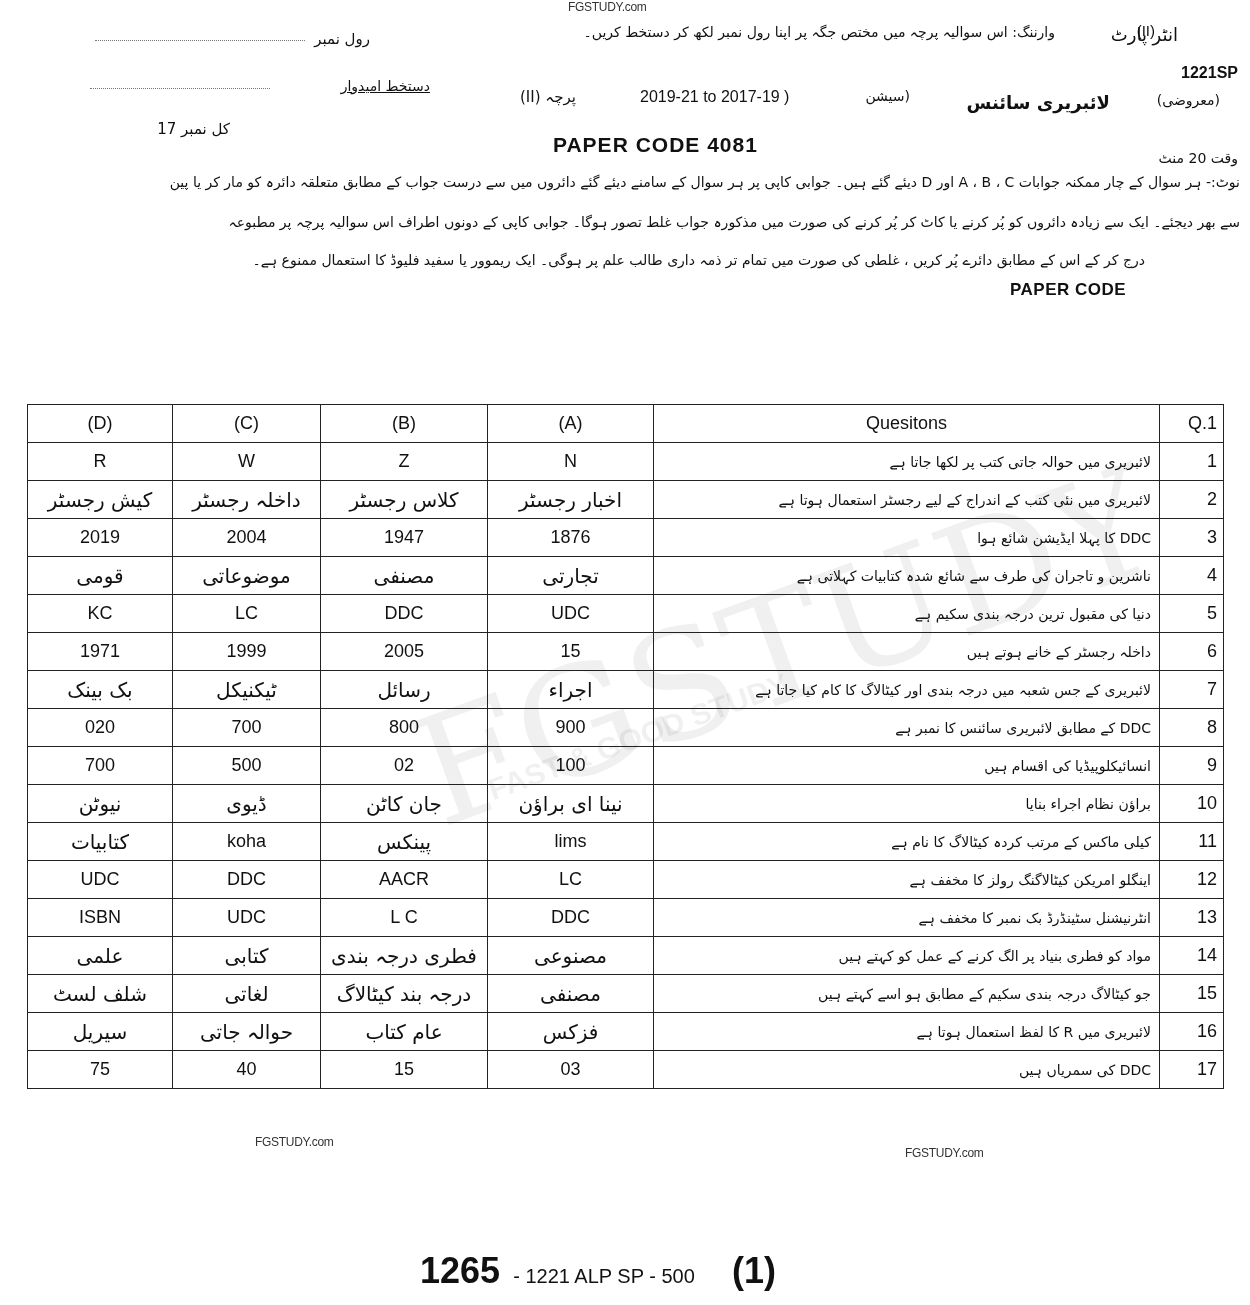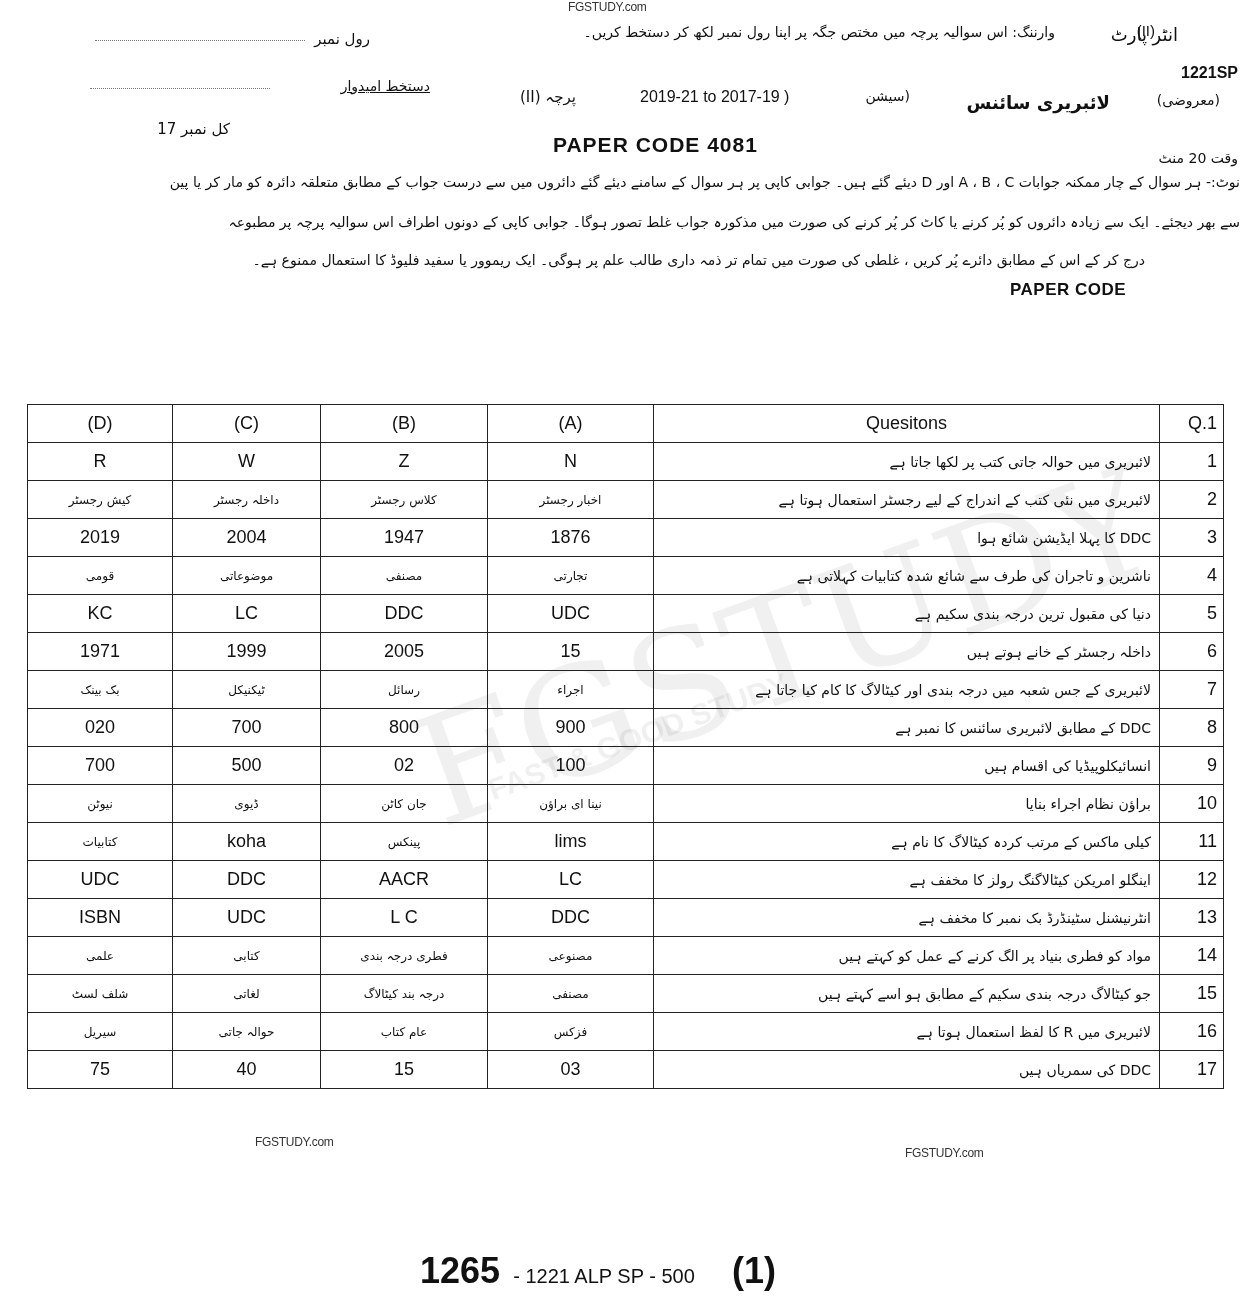--- a/index.html
+++ b/index.html
@@ -45,21 +45,21 @@
     border: 1.5px solid #222; padding: 0; height: 37px; font-weight: normal;
     font-size: 18px; text-align: center; vertical-align: middle;
   }
   #mcq-table .col-d { width: 144px; }
   #mcq-table .col-c { width: 147px; }
   #mcq-table .col-b { width: 166px; }
   #mcq-table .col-a { width: 165px; }
   #mcq-table .col-q { width: 497px; text-align: right; padding-right: 8px; }
   #mcq-table .col-n { width: 57px; text-align: right; padding-right: 6px; }
   #mcq-table th.col-q { text-align: center; padding-right: 0; }
-  #mcq-table td.urdu-cell { font-size: 12px; direction: rtl; margin-top: 28px; }
+  #mcq-table td.urdu-cell { font-size: 20px; direction: rtl; margin-top: 28px; }
   #mcq-table td.q-text { font-size: 14px; direction: rtl; }
 
   
   #wm-logo { left: 400px; top: 560px; font-family: "DejaVu Serif", serif; font-size: 150px;
              color: rgba(0,0,0,0.06); transform: rotate(-20deg); white-space: nowrap; pointer-events: none; }
   #wm-tagline { left: 480px; top: 720px; font-family: "Liberation Sans", sans-serif; font-size: 30px;
                 color: rgba(0,0,0,0.06); transform: rotate(-20deg); white-space: nowrap; pointer-events: none; font-weight: bold; }
 
   
   #wm-top { left: 568px; top: 0px; }

